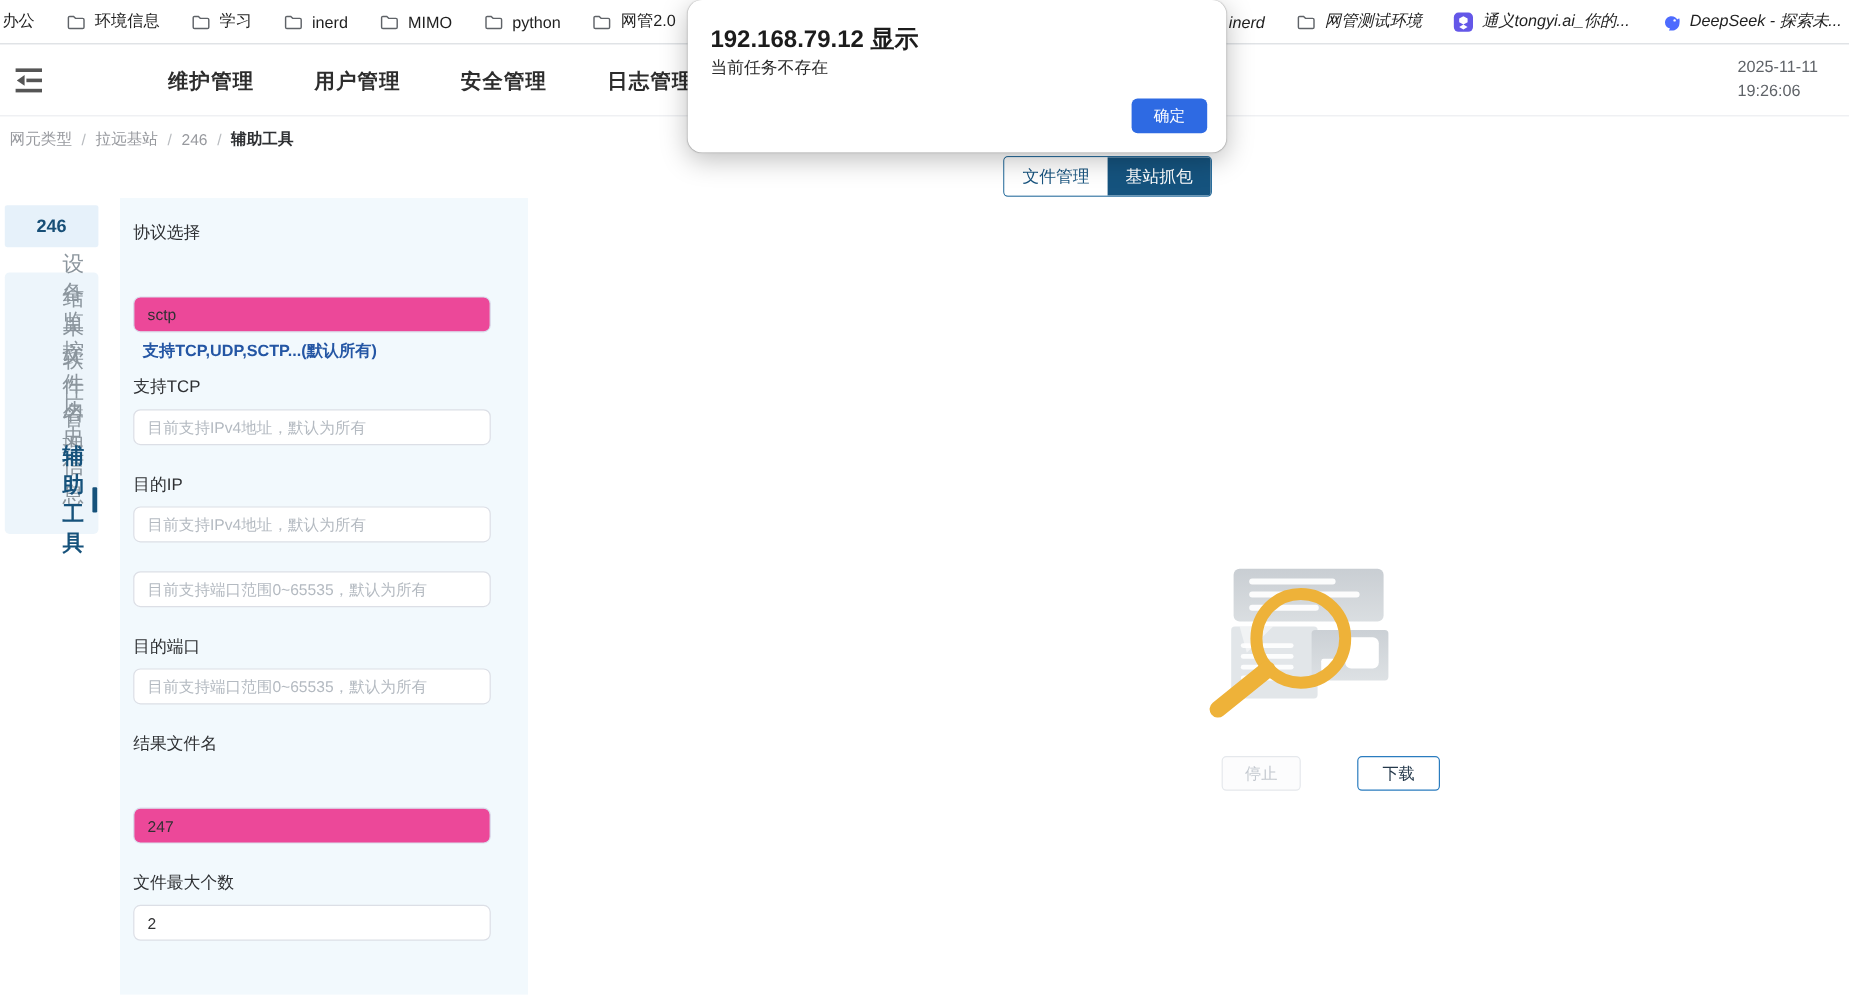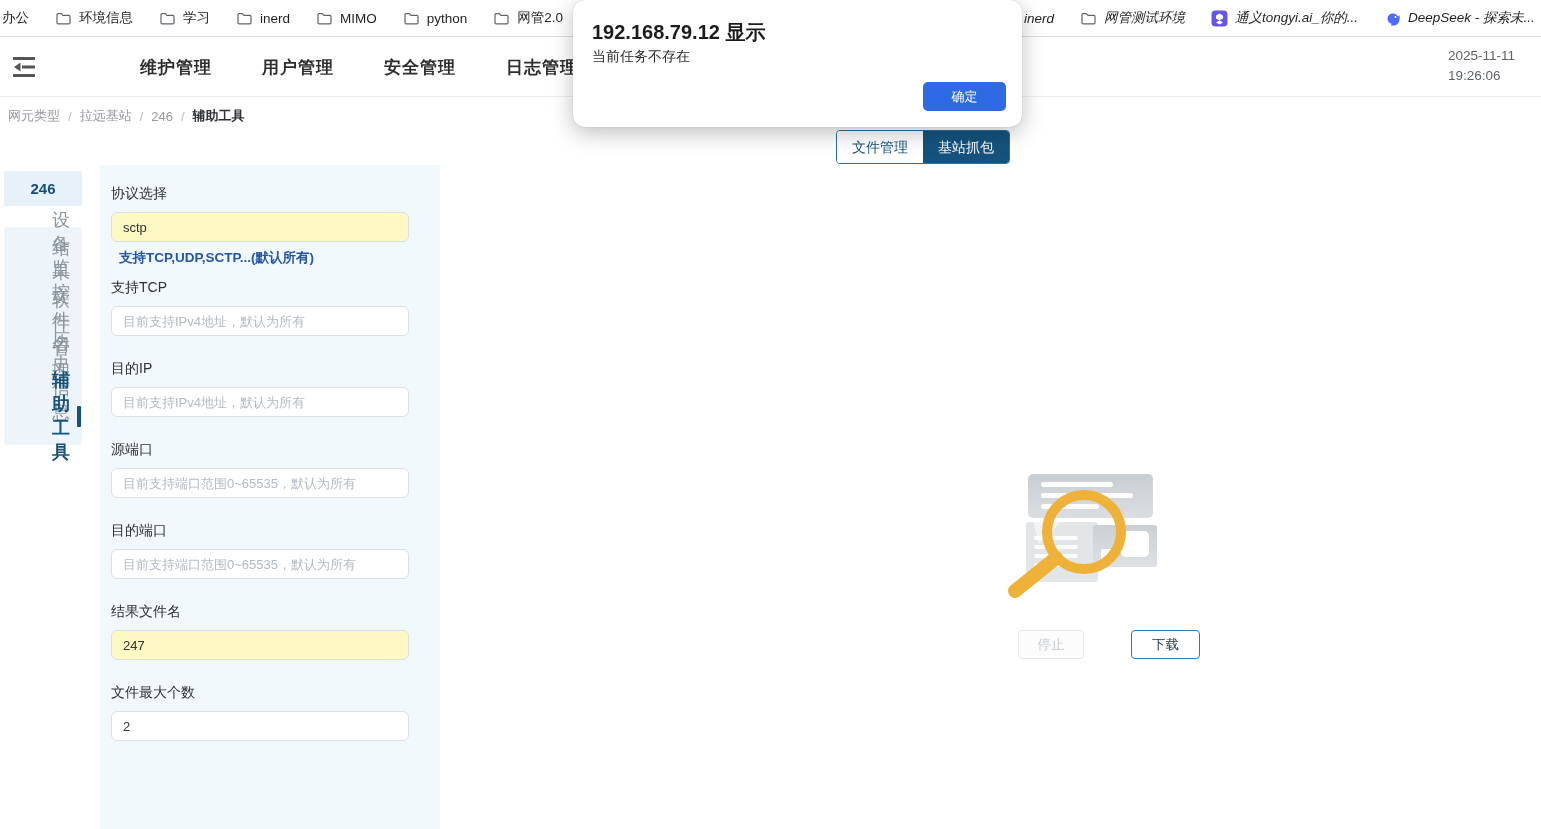--- a/index.html
+++ b/index.html
@@ -43,21 +43,21 @@
     border:1px solid #2b6f9e; border-radius:4px; overflow:hidden; z-index:2; }
   .tab { min-width:86px; height:32px; line-height:32px; padding:0 10px; text-align:center;
     font-size:14px; background:#fff; color:#17537e; cursor:pointer; }
   .tab.active { background:#15537e; color:#fff; }
 
   
   .dialog { position:absolute; left:573px; top:0; width:449px; height:127px; background:#fff;
     border-radius:12px; box-shadow:0 6px 22px rgba(0,0,0,.25), 0 0 1px rgba(0,0,0,.25); z-index:60; }
   .dialog-title { position:absolute; left:19px; top:19px; font-size:20px; font-weight:bold; color:#1c1c1c; }
   .dialog-msg { position:absolute; left:19px; top:48px; font-size:14px; color:#2b2b2b; }
-  .dialog-ok { position:absolute; right:16px; top:82px; width:83px; height:29px;
+  .dialog-ok { position:absolute; right:16px; top:82px; width:63px; height:29px;
     background:#2e6ae3; color:#fff; border:none; border-radius:5px; font-size:13px;
     cursor:pointer; font-family:inherit; }
 
   
   .station-badge { position:absolute; left:4px; top:171px; width:78px; height:35px;
     background:#e6f1fa; color:#174f77; font-size:15px; font-weight:bold;
     display:flex; align-items:center; justify-content:center; border-radius:2px; cursor:pointer; }
   .sidebar-menu { position:absolute; left:4px; top:227px; width:78px; background:#edf5fb;
     border-radius:4px; padding:9px 0; }
   .sidebar-item { height:40px; display:flex; align-items:center; justify-content:center;
@@ -68,21 +68,21 @@
 
   
   .form-panel { position:absolute; left:100px; top:165px; width:340px; bottom:0;
     background:#f2f9fd; padding:20px 0 0 11px; overflow:hidden; }
   .form-field { margin-bottom:24px; }
   .form-field.has-hint { margin-bottom:12px; }
   .field-label { display:block; font-size:14px; color:#2e3033; margin-bottom:9px; }
   .form-input { width:298px; height:30px; border:1px solid #dcdfe6; border-radius:6px;
     background:#fff; padding:0 11px; font-size:13px; color:#303133; font-family:inherit; outline:none; }
   .form-input::placeholder { color:#b4bac1; }
-  .form-input.filled { background:#fef9c3; border-color:#d9deec; }
+  .form-input.filled { background:#ec4899; border-color:#d9deec;margin-top:35px; }
   .field-hint { font-size:13.5px; color:#2456a4; font-weight:600; padding:7px 0 0 8px; }
 
   
   .empty-state { position:absolute; left:1003px; top:452px; width:162px; height:152px; }
   .action-btn { position:absolute; height:29px; border-radius:4px; font-size:13.5px;
     font-family:inherit; cursor:pointer; }
   .stop-btn { left:1018px; top:630px; width:66px; background:#fcfcfd;
     border:1px solid #e5e8ec; color:#c3c8cf; }
   .download-btn { left:1131px; top:630px; width:69px; background:#fff;
     border:1px solid #2b7cbf; color:#25394b; font-weight:500; }
@@ -242,21 +242,21 @@
     <div class="sidebar-item">结果文件名</div>
     <div class="sidebar-item">软件管理</div>
     <div class="sidebar-item">历史信息</div>
     <div class="sidebar-item active">辅助工具<span class="active-bar"></span></div>
   </div>
 
 <div class="form-panel" id="form-panel">
     <div class="form-field has-hint"><label class="field-label">协议选择</label><input class="form-input filled" type="text" value="sctp" style=""><div class="field-hint">支持TCP,UDP,SCTP...(默认所有)</div></div>
     <div class="form-field"><label class="field-label">支持TCP</label><input class="form-input" type="text" placeholder="目前支持IPv4地址，默认为所有" style=""></div>
     <div class="form-field"><label class="field-label">目的IP</label><input class="form-input" type="text" placeholder="目前支持IPv4地址，默认为所有" style=""></div>
-    <div class="form-field"><label class="field-label">源端口</label><input class="form-input" type="text" placeholder="目前支持端口范围0~65535，默认为所有" style=""></div>
+    <div class="form-field"><input class="form-input" type="text" placeholder="目前支持端口范围0~65535，默认为所有" style=""></div>
     <div class="form-field"><label class="field-label">目的端口</label><input class="form-input" type="text" placeholder="目前支持端口范围0~65535，默认为所有" style=""></div>
     <div class="form-field"><label class="field-label">结果文件名</label><input class="form-input filled" type="text" value="247" style=""></div>
     <div class="form-field"><label class="field-label">文件最大个数</label><input class="form-input" type="text" value="2" style=""></div>
   </div>
 
 <div class="empty-state">
   <span>
     <svg width="162" height="152" viewBox="0 0 162 152">
       <defs>
         <linearGradient id="gTop" x1="0" y1="0" x2="0" y2="1">

